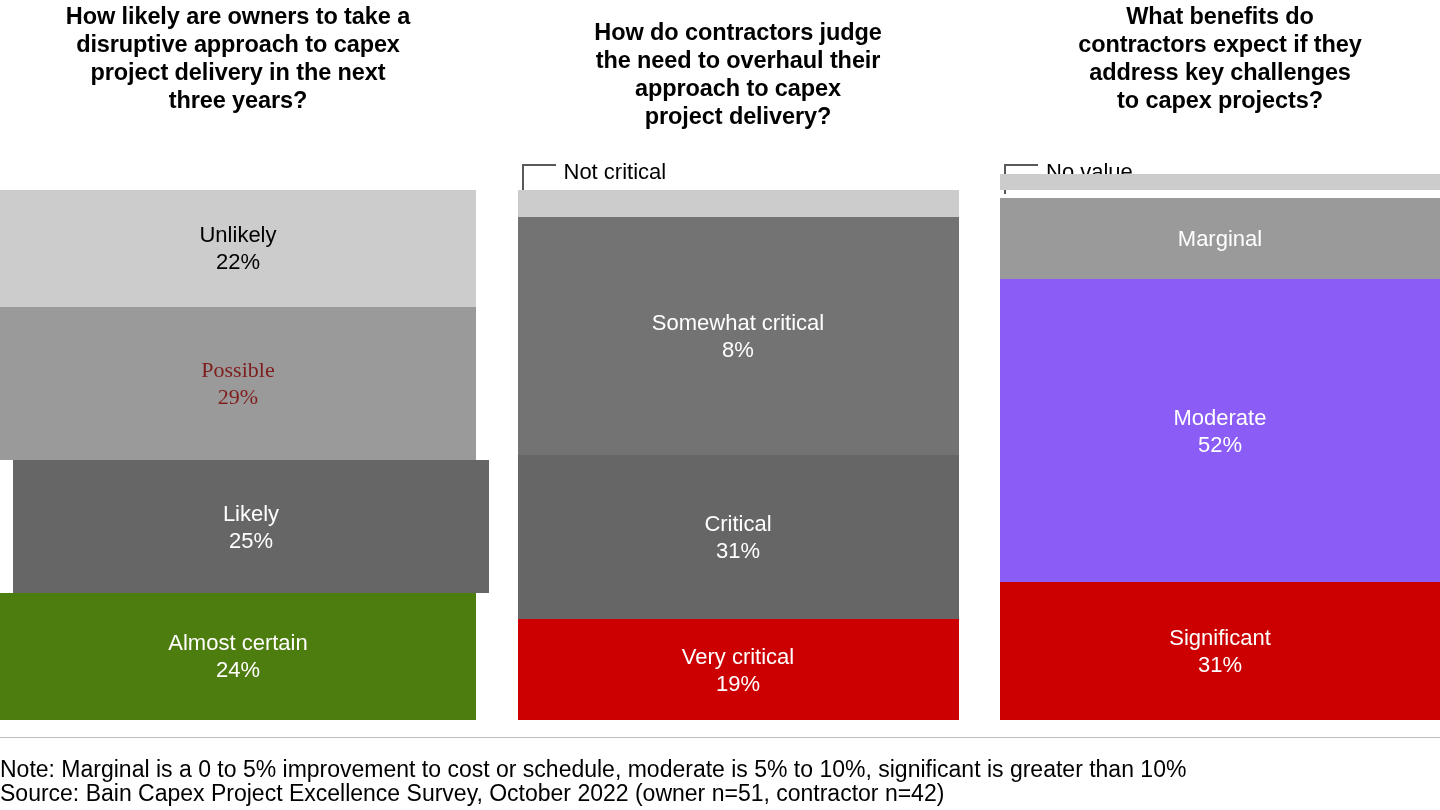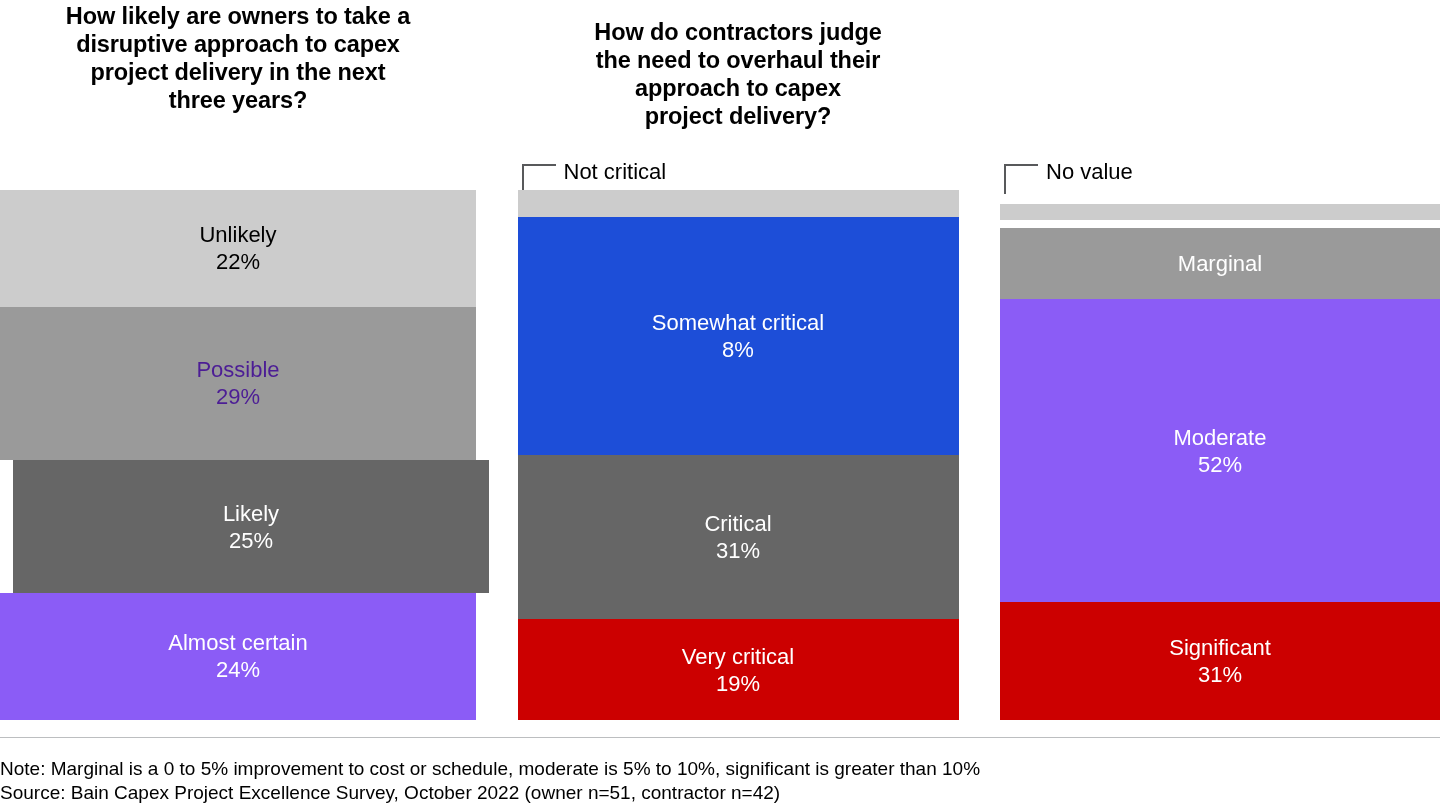--- a/index.html
+++ b/index.html
@@ -130,21 +130,21 @@
     height: 1px;
     background: #bcbec0;
   }
   .footer {
     position: absolute;
     left: 0;
     top: 757px;
     width: 1440px;
   }
   .footer-line {
-    font-size: 19px;
+    font-size: 23px;
     line-height: 24px;
     color: #000000;
     white-space: nowrap;
   }
 </style>
 </head>
 <body>
 
 <div class="page">
 
@@ -153,78 +153,82 @@
     <div class="panel panel--left">
       <div class="panel-title">How likely are owners to take a
 disruptive approach to capex
 project delivery in the next
 three years?</div>
       <div class="bar">
           <div class="seg" style="height: 116.6px; background: rgb(204, 204, 204); color: rgb(0, 0, 0);">
             <div class="seg-label">Unlikely</div>
             <div class="seg-value">22%</div>
           </div>
-          <div class="seg" style="height: 153.7px; background: rgb(154, 154, 154); color: #4c1d95;">
+          <div class="seg" style="height: 153.7px; background: rgb(154, 154, 154); color: #7f1d1d; font-family: Liberation Serif, serif;">
             <div class="seg-label">Possible</div>
             <div class="seg-value">29%</div>
           </div>
           <div class="seg" style="height: 132.5px; background: rgb(102, 102, 102); color: rgb(255, 255, 255); margin-left: 13px;">
             <div class="seg-label">Likely</div>
             <div class="seg-value">25%</div>
           </div>
-          <div class="seg" style="height: 127.2px; background: #8b5cf6; color: rgb(255, 255, 255);">
+          <div class="seg" style="height: 127.2px; background: #4d7c0f; color: rgb(255, 255, 255);">
             <div class="seg-label">Almost certain</div>
             <div class="seg-value">24%</div>
           </div>
         </div>
     </div>
 
     <div class="panel panel--mid">
       <div class="panel-title">How do contractors judge
 the need to overhaul their
 approach to capex
 project delivery?</div>
       <div class="callout" style="left:4px; top:160px;">
         <span class="callout-line-v"></span>
         <span class="callout-line-h"></span>
         <span class="callout-label">Not critical</span>
       </div>
       <div class="bar">
           <div class="seg" style="height: 26.5px; background: rgb(204, 204, 204); color: rgb(0, 0, 0);"></div>
-          <div class="seg" style="height: 238.5px; background: #1d4ed8; color: rgb(255, 255, 255);">
+          <div class="seg" style="height: 238.5px; background: #737373; color: rgb(255, 255, 255);">
             <div class="seg-label">Somewhat critical</div>
             <div class="seg-value">8%</div>
           </div>
           <div class="seg" style="height: 164.3px; background: rgb(102, 102, 102); color: rgb(255, 255, 255);">
             <div class="seg-label">Critical</div>
             <div class="seg-value">31%</div>
           </div>
           <div class="seg" style="height: 100.7px; background: rgb(204, 0, 0); color: rgb(255, 255, 255);">
             <div class="seg-label">Very critical</div>
             <div class="seg-value">19%</div>
           </div>
         </div>
     </div>
 
     <div class="panel panel--right">
+      <div class="panel-title">What benefits do
+contractors expect if they
+address key challenges
+to capex projects?</div>
       <div class="callout" style="left:4px; top:160px;">
         <span class="callout-line-v"></span>
         <span class="callout-line-h"></span>
         <span class="callout-label">No value</span>
       </div>
       <div class="bar">
           <div class="seg" style="height: 15.9px; background: rgb(204, 204, 204); color: rgb(0, 0, 0);"></div>
-          <div class="seg" style="height: 71px; background: rgb(154, 154, 154); color: rgb(255, 255, 255); margin-top: 8px;">
+          <div class="seg" style="height: 81px; background: rgb(154, 154, 154); color: rgb(255, 255, 255); margin-top: 8px;">
             <div class="seg-label">Marginal</div>
           </div>
           <div class="seg" style="height: 303px; background: #8b5cf6; color: rgb(255, 255, 255);">
             <div class="seg-label">Moderate</div>
             <div class="seg-value">52%</div>
           </div>
-          <div class="seg" style="height: 118px; background: rgb(204, 0, 0); color: rgb(255, 255, 255);">
+          <div class="seg" style="height: 138px; background: rgb(204, 0, 0); color: rgb(255, 255, 255);">
             <div class="seg-label">Significant</div>
             <div class="seg-value">31%</div>
           </div>
         </div>
     </div>
 
   </div>
 
   <div class="footer-rule"></div>
 

